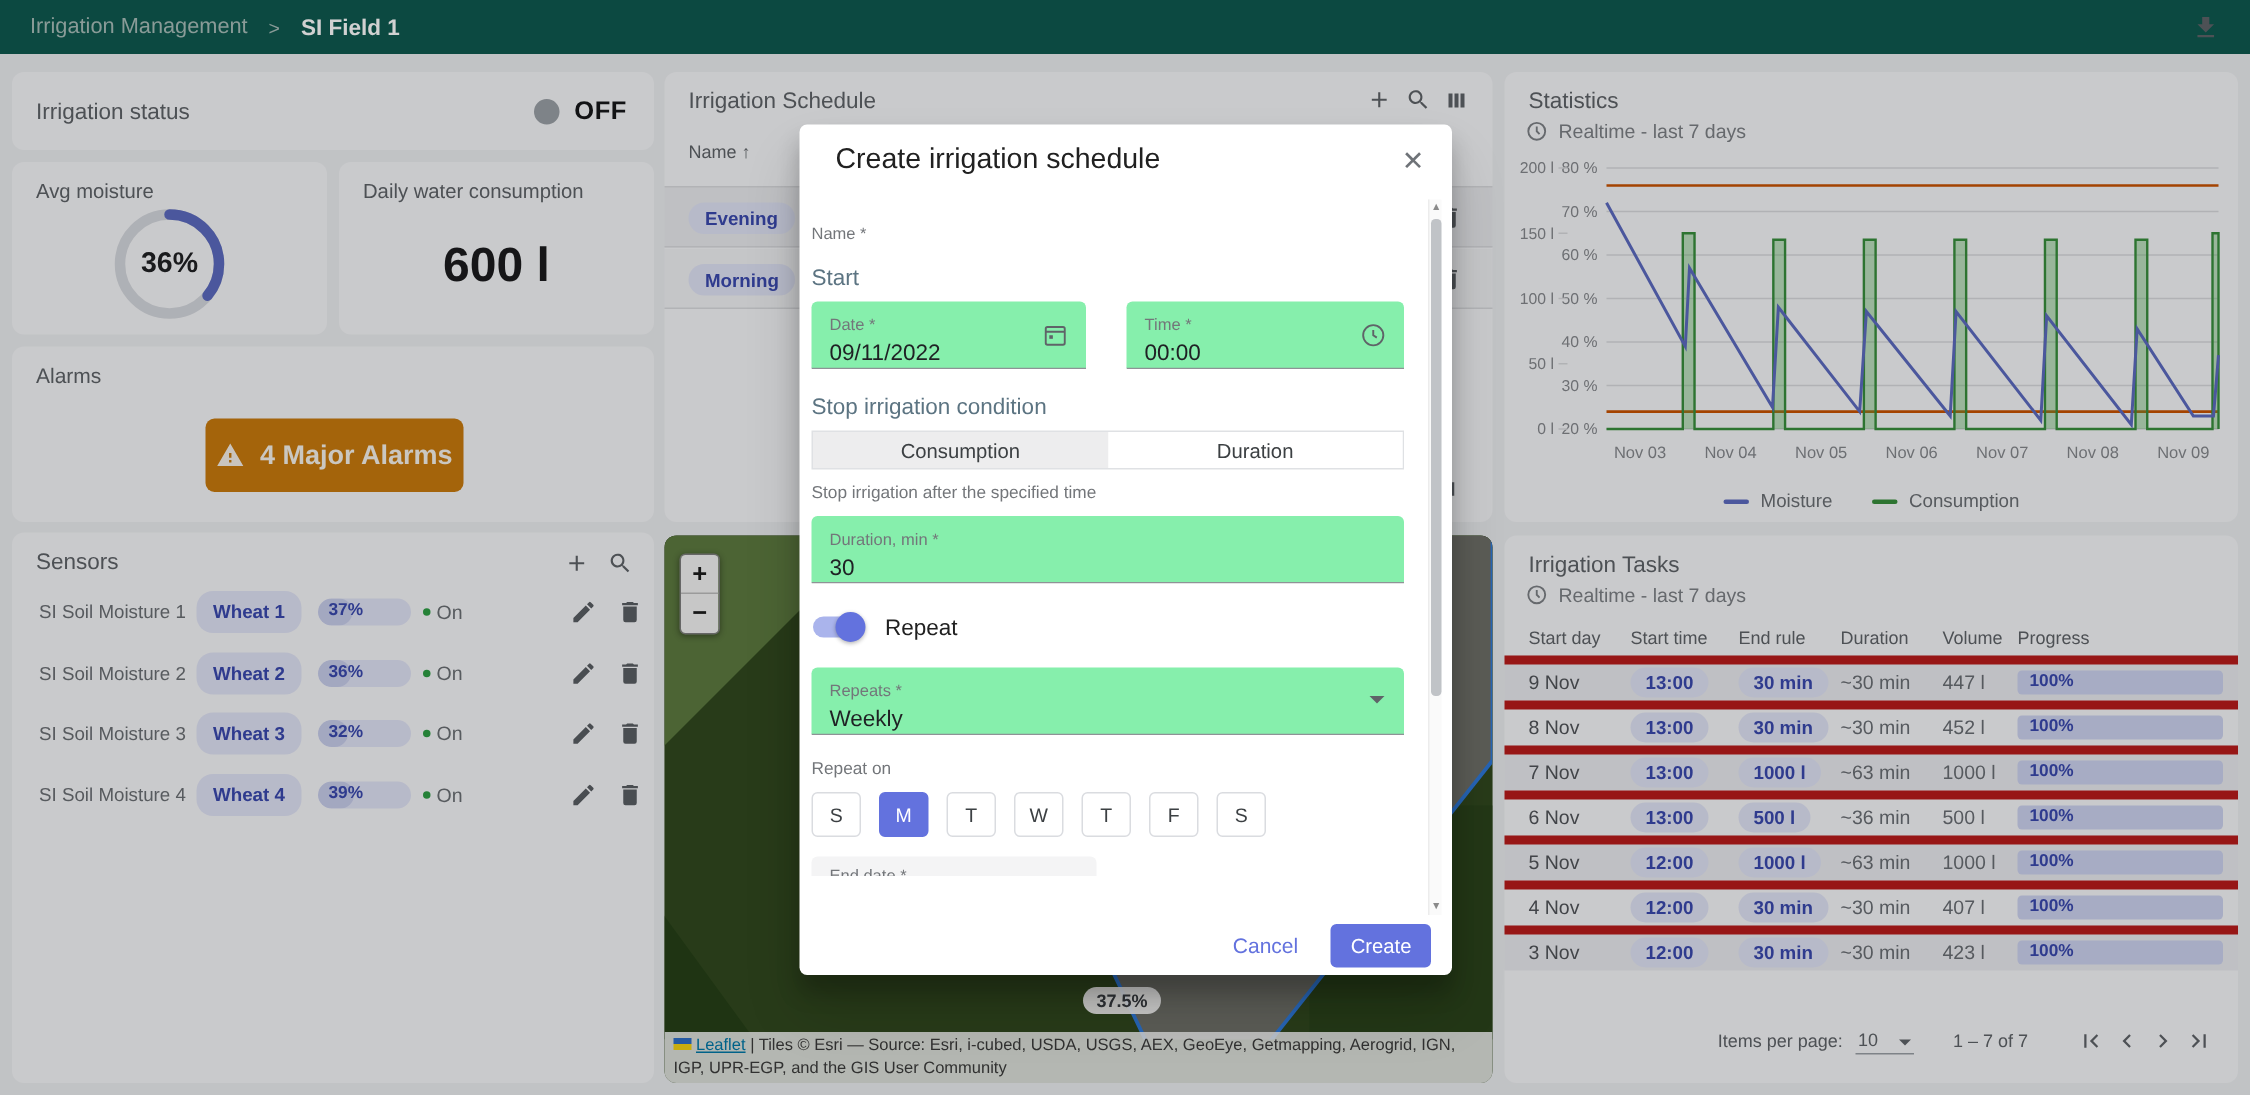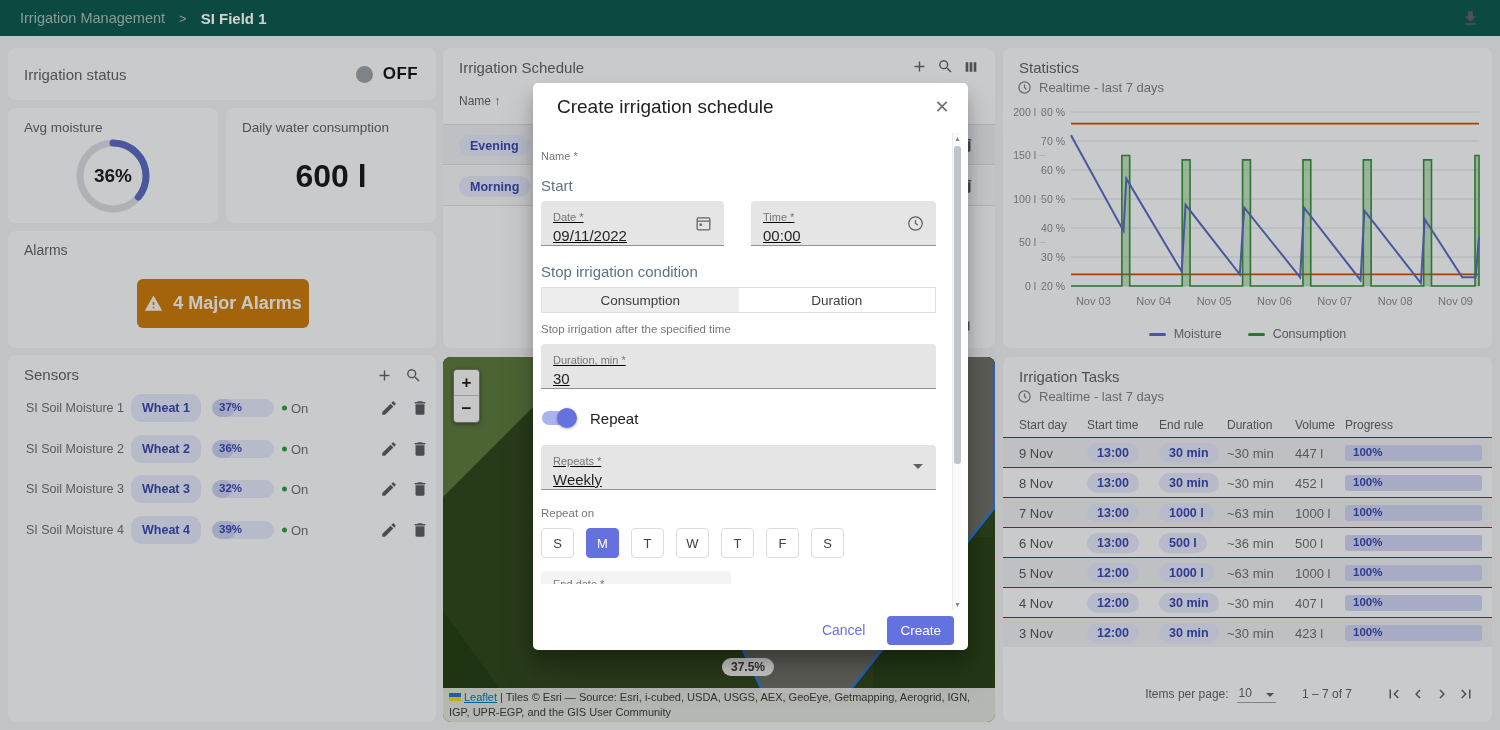--- a/index.html
+++ b/index.html
@@ -70,21 +70,21 @@
   .grid { stroke:#d8dadd; stroke-width:1; }
   .tickl,.tickp { font-size:10.5px; fill:#85888d; text-anchor:end; }
   .tickx { font-size:11px; fill:#85888d; text-anchor:middle; }
   .legend { position:absolute; left:0; right:0; bottom:7px; display:flex; justify-content:center; gap:26px; align-items:center; font-size:12.5px; color:#6b6f74; }
   .legend .dash { display:inline-block; width:17px; height:3px; border-radius:2px; margin-right:8px; vertical-align:middle; }
 
   
   .thead { position:absolute; left:0; top:56px; width:489px; height:24px; font-size:12px; color:#5f6368; }
   .thead span,.trow span { position:absolute; top:50%; transform:translateY(-50%); }
   .c0{left:16px}.c1{left:84px}.c2{left:156px}.c3{left:224px}.c4{left:292px}.c5{left:342px}
-  .trow { position:absolute; left:0; width:489px; height:30px; border-top:1px solid #b91c1c; }
+  .trow { position:absolute; left:0; width:489px; height:30px; border-top:6px solid #b91c1c; }
   .trow.alt { background:rgba(40,45,70,.055); }
   .tday { font-size:13px; color:#515459; }
   .tchip { height:20px; padding:0 10px; font-size:12.5px; border-radius:10px; }
   .tmut { font-size:13px; color:#6a6e74; }
   .tprog { left:342px; width:137px; height:16px; border-radius:3px; background:#ccd2ef; }
   .tprog b { position:absolute; left:8px; top:1px; font-size:11.5px; color:#3a49ae; }
   .paginator { position:absolute; right:14px; bottom:16px; display:flex; align-items:center; gap:0; font-size:12px; color:#5f6368; }
   .pg-sel { display:inline-flex; align-items:end; gap:14px; border-bottom:1px solid #9aa0a6; padding:0 2px 2px; margin:0 26px 0 8px; cursor:pointer; }
   .pg-range { margin-right:30px; }
   .pg-ic { width:24px; height:24px; display:inline-flex; align-items:center; justify-content:center; cursor:pointer; }
@@ -94,21 +94,21 @@
   .overlay { position:absolute; inset:0; background:rgba(0,0,0,.18); z-index:10; }
   .modal { position:absolute; left:533px; top:83px; width:435px; height:567px; background:#fff; border-radius:5px; z-index:20; box-shadow:0 11px 15px rgba(0,0,0,.22),0 24px 38px rgba(0,0,0,.14); }
   .modal-title { position:absolute; left:24px; top:13px; font-size:19px; font-weight:500; color:#212121; }
   .modal-close { position:absolute; right:15px; top:13px; width:22px; height:22px; font-size:18px; color:#6f7378; display:flex; align-items:center; justify-content:center; cursor:pointer; }
   .mscroll { position:absolute; left:0; top:50px; width:435px; height:477px; overflow:hidden; }
   .mcontent { padding:0 32px 0 8px; }
   .flabel { font-size:11px; color:#73767a; }
   .fvalue { font-size:15px; color:#1f2124; }
   .underline-field { border-bottom:1px solid #92959a; padding-bottom:6px; }
   .sect { font-size:15px; color:#5c7482; }
-  .filled { background:#e5e5e5; border-bottom:1px solid #8f9296; border-radius:4px 4px 0 0; position:relative; padding:6px 12px 0; height:45px;text-decoration:underline; }
+  .filled { background:#86efac; border-bottom:1px solid #8f9296; border-radius:4px 4px 0 0; position:relative; padding:6px 12px 0; height:45px; }
   .filled .fvalue { margin-top:2px; }
   .f-icon { position:absolute; right:11px; top:13px; width:19px; height:19px; }
   .f-icon svg { width:19px; height:19px; stroke:#5f6368; fill:none; stroke-width:1.6; }
   .fieldrow { display:flex; gap:27px; }
   .tabs { display:flex; border:1px solid #dfe1e4; height:26px; }
   .tab { flex:1; display:flex; align-items:center; justify-content:center; font-size:13.5px; color:#3c4043; background:#ededee; cursor:pointer; }
   .tab.active { background:#ffffff; }
   .hint { font-size:11.5px; color:#73767a; }
   .toggle-row { display:flex; align-items:center; gap:13px; }
   .switch { position:relative; width:36px; height:20px; cursor:pointer; }

